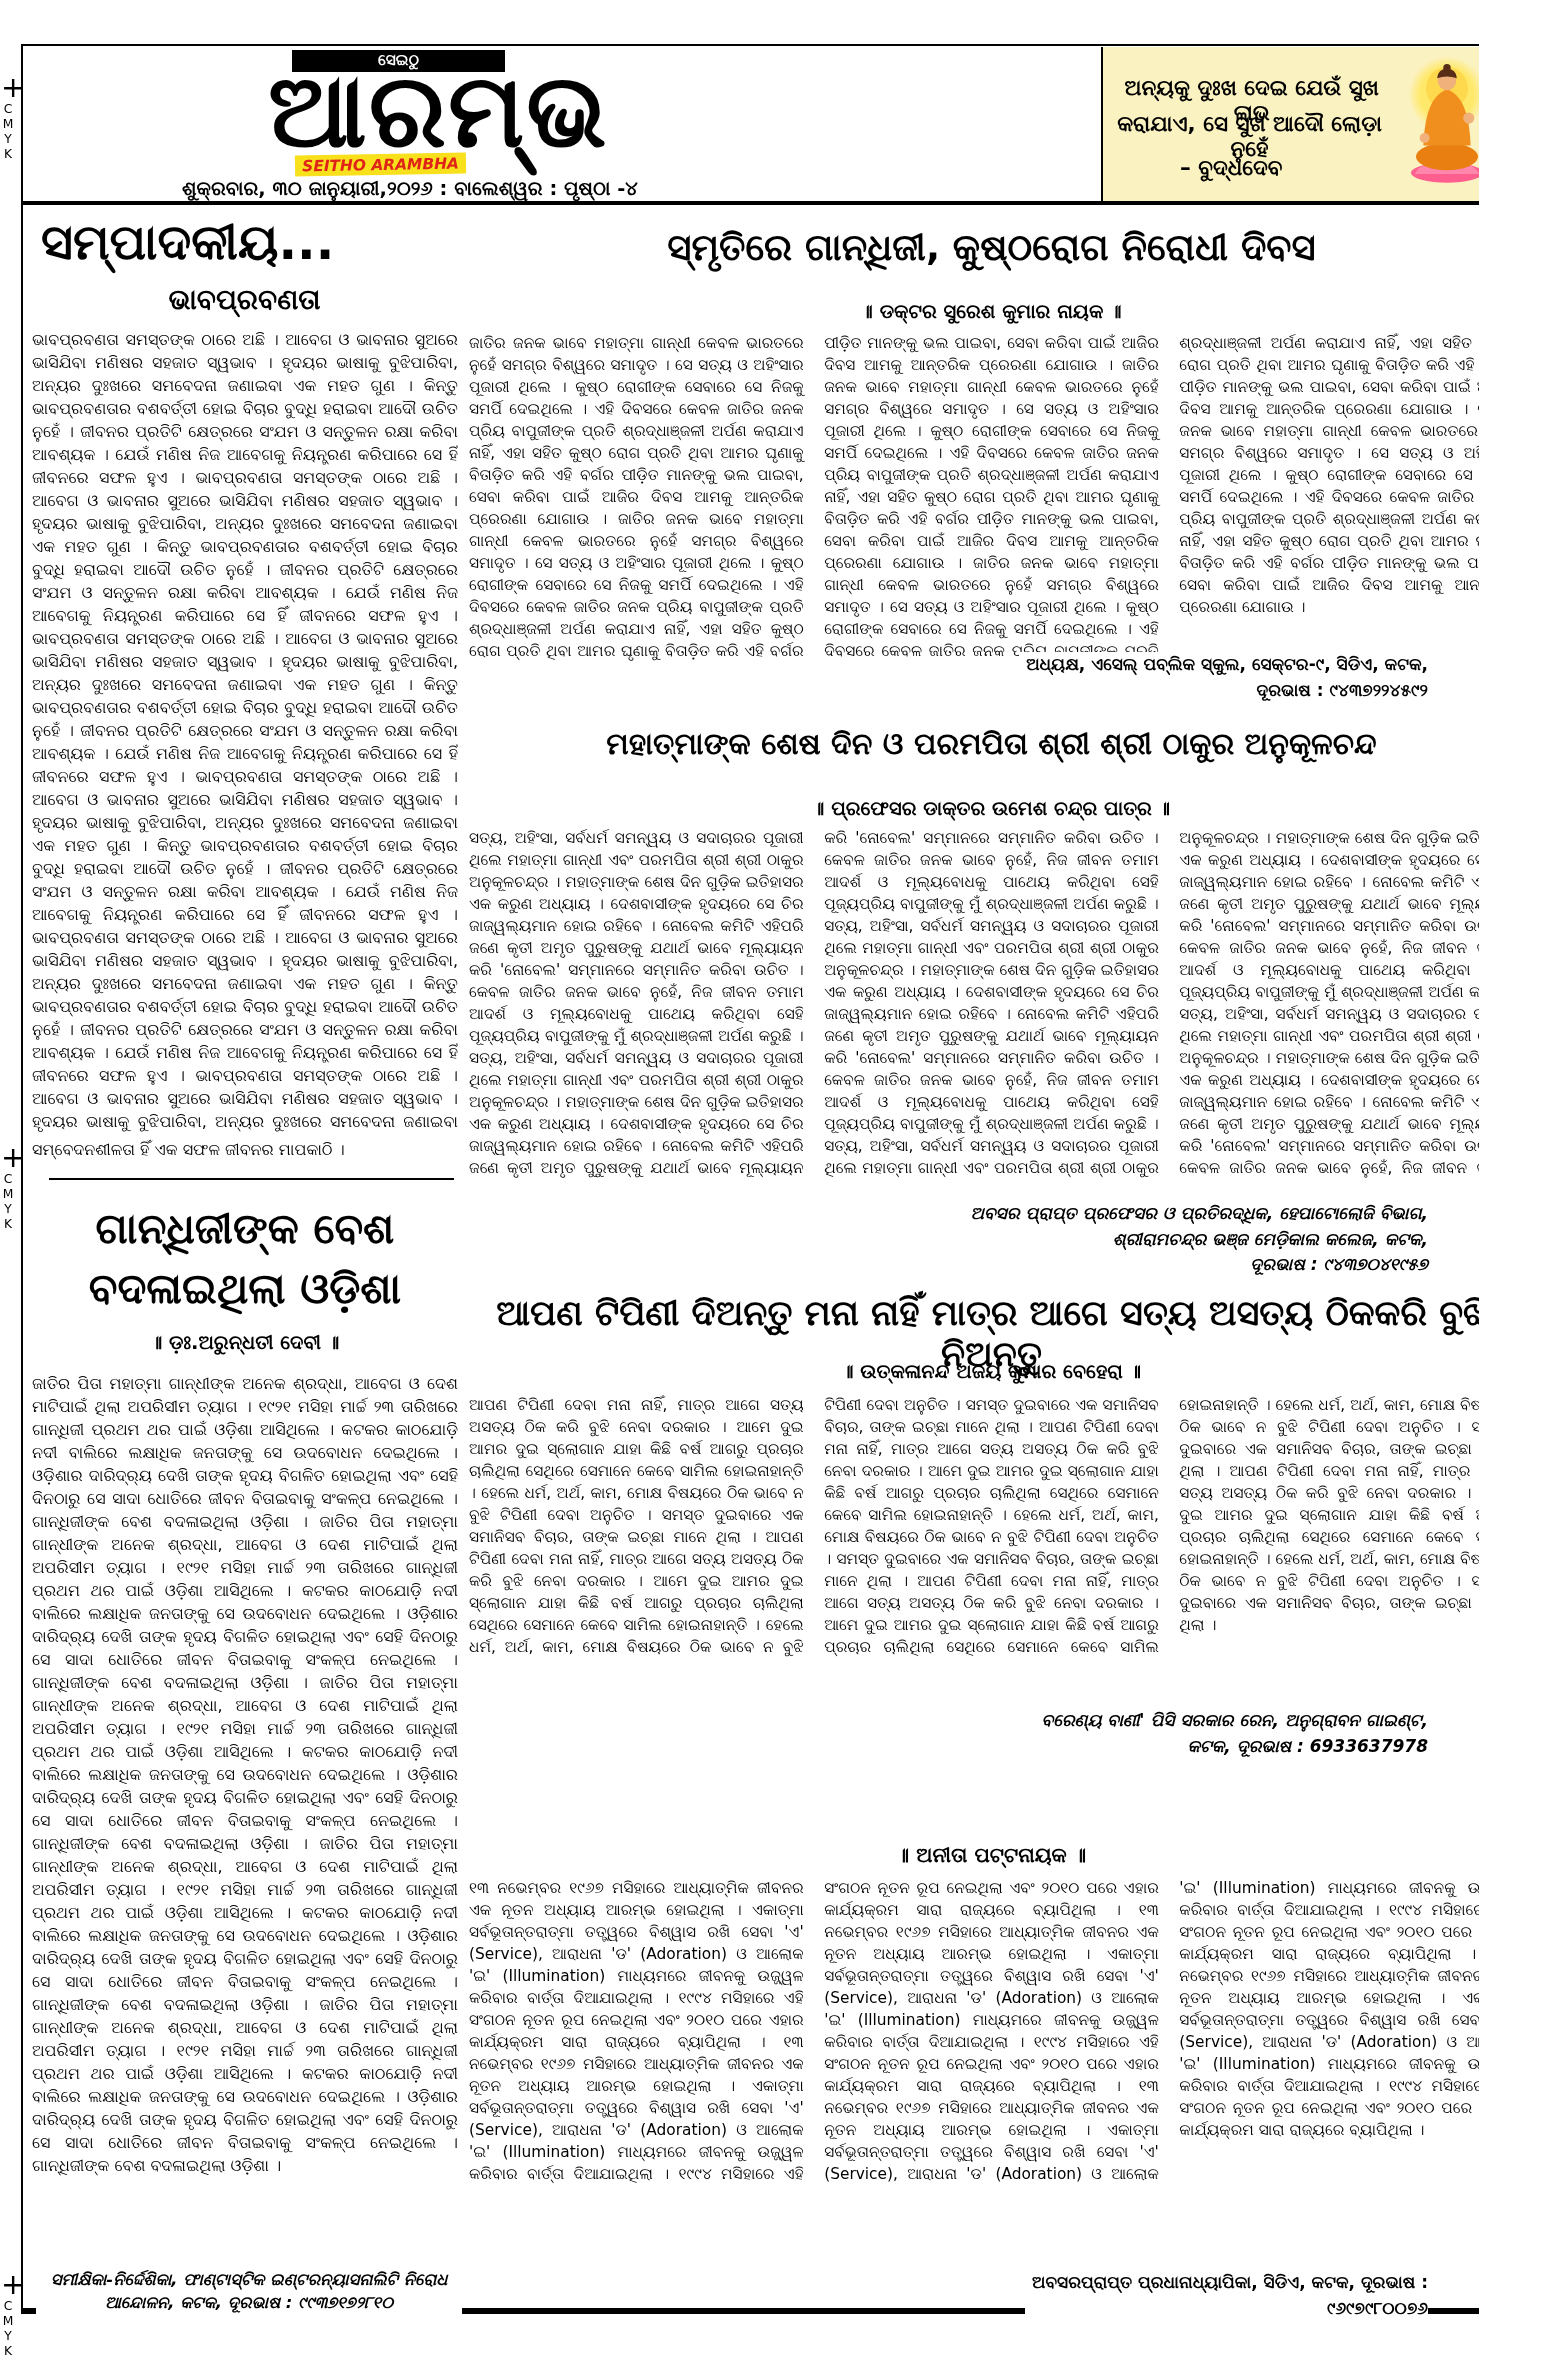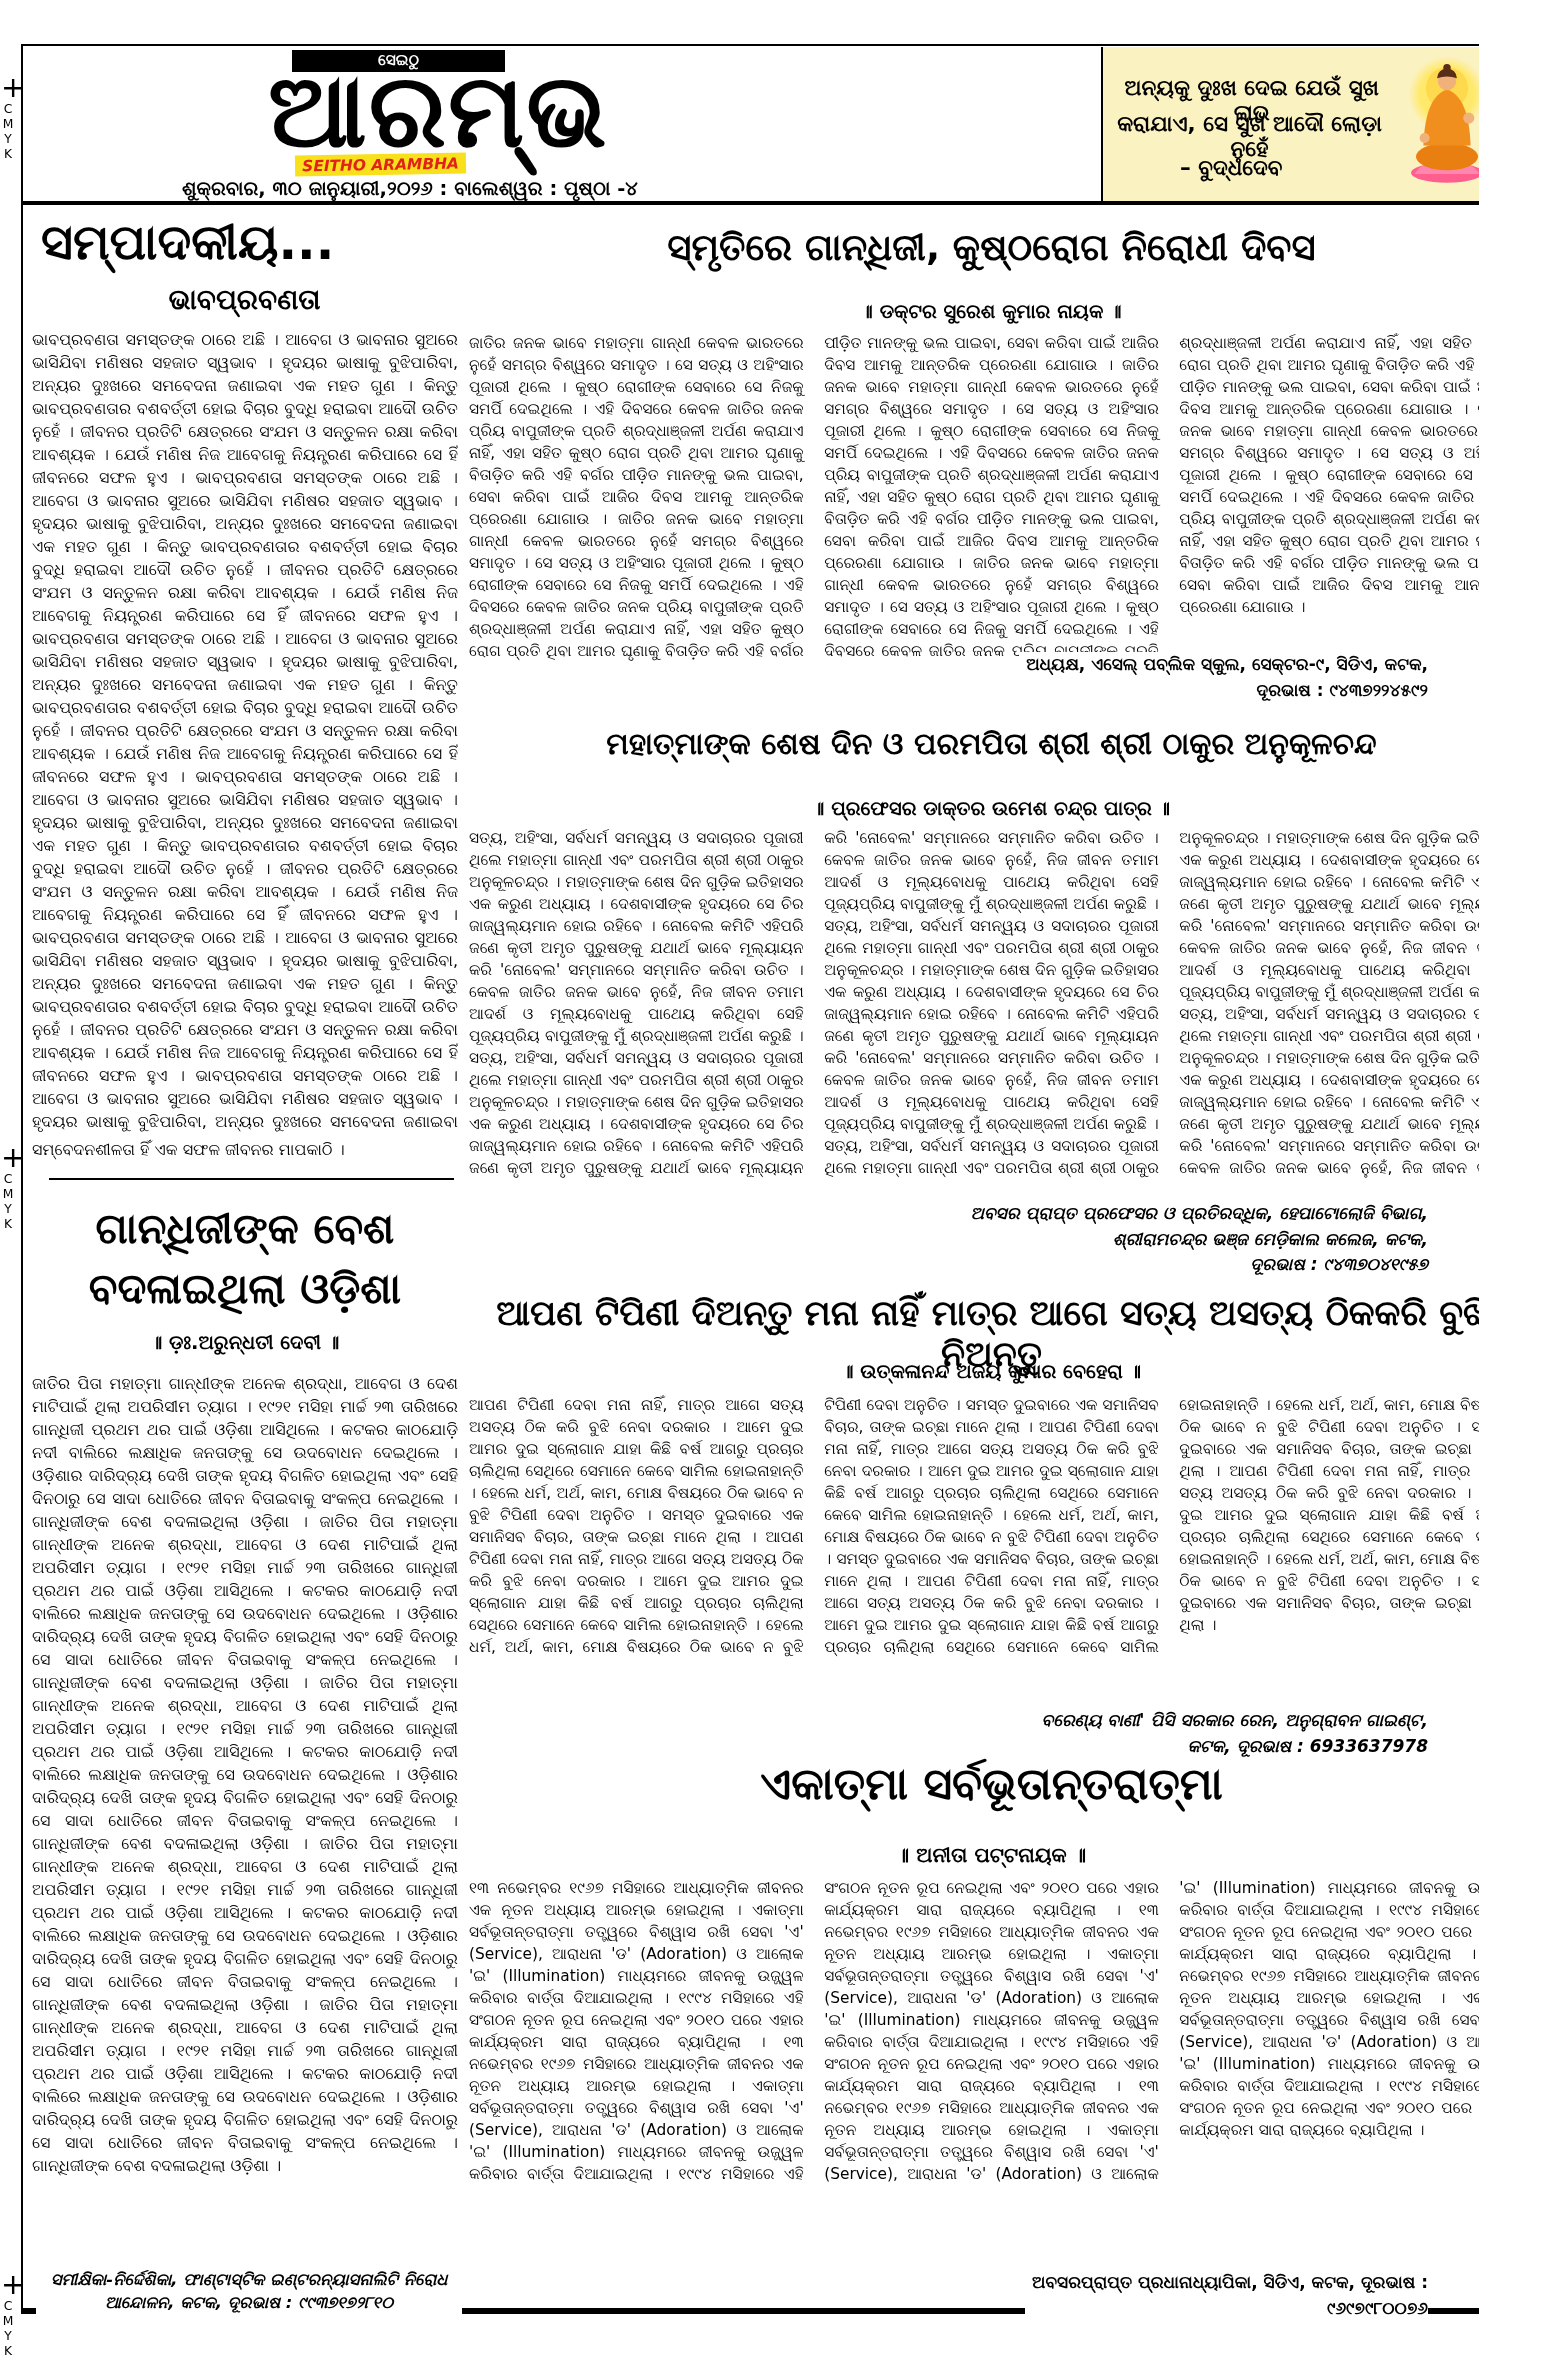--- a/index.html
+++ b/index.html
@@ -140,23 +140,20 @@
   </div>
   <div class="art" style="top:1360px;">
     <div class="art-byline">॥ ଉତ୍କଳାନନ୍ଦ ଅଜୟ କୁମାର ବେହେରା ॥</div>
   </div>
   <div class="art cols" style="top:1394px;height:317px;">ଆପଣ ଟିପିଣୀ ଦେବା ମନା ନାହିଁ, ମାତ୍ର ଆଗେ ସତ୍ୟ ଅସତ୍ୟ ଠିକ କରି ବୁଝି ନେବା ଦରକାର । ଆମେ ଦୁଇ ଆମର ଦୁଇ ସ୍ଲୋଗାନ ଯାହା କିଛି ବର୍ଷ ଆଗରୁ ପ୍ରଚାର ଚାଲିଥିଲା ସେଥିରେ ସେମାନେ କେବେ ସାମିଲ ହୋଇନାହାନ୍ତି । ହେଲେ ଧର୍ମ, ଅର୍ଥ, କାମ, ମୋକ୍ଷ ବିଷୟରେ ଠିକ ଭାବେ ନ ବୁଝି ଟିପିଣୀ ଦେବା ଅନୁଚିତ । ସମସ୍ତ ଦୁଇବାରେ ଏକ ସମାନିସବ ବିଚାର, ତାଙ୍କ ଇଚ୍ଛା ମାନେ ଥିଲା । ଆପଣ ଟିପିଣୀ ଦେବା ମନା ନାହିଁ, ମାତ୍ର ଆଗେ ସତ୍ୟ ଅସତ୍ୟ ଠିକ କରି ବୁଝି ନେବା ଦରକାର । ଆମେ ଦୁଇ ଆମର ଦୁଇ ସ୍ଲୋଗାନ ଯାହା କିଛି ବର୍ଷ ଆଗରୁ ପ୍ରଚାର ଚାଲିଥିଲା ସେଥିରେ ସେମାନେ କେବେ ସାମିଲ ହୋଇନାହାନ୍ତି । ହେଲେ ଧର୍ମ, ଅର୍ଥ, କାମ, ମୋକ୍ଷ ବିଷୟରେ ଠିକ ଭାବେ ନ ବୁଝି ଟିପିଣୀ ଦେବା ଅନୁଚିତ । ସମସ୍ତ ଦୁଇବାରେ ଏକ ସମାନିସବ ବିଚାର, ତାଙ୍କ ଇଚ୍ଛା ମାନେ ଥିଲା । ଆପଣ ଟିପିଣୀ ଦେବା ମନା ନାହିଁ, ମାତ୍ର ଆଗେ ସତ୍ୟ ଅସତ୍ୟ ଠିକ କରି ବୁଝି ନେବା ଦରକାର । ଆମେ ଦୁଇ ଆମର ଦୁଇ ସ୍ଲୋଗାନ ଯାହା କିଛି ବର୍ଷ ଆଗରୁ ପ୍ରଚାର ଚାଲିଥିଲା ସେଥିରେ ସେମାନେ କେବେ ସାମିଲ ହୋଇନାହାନ୍ତି । ହେଲେ ଧର୍ମ, ଅର୍ଥ, କାମ, ମୋକ୍ଷ ବିଷୟରେ ଠିକ ଭାବେ ନ ବୁଝି ଟିପିଣୀ ଦେବା ଅନୁଚିତ । ସମସ୍ତ ଦୁଇବାରେ ଏକ ସମାନିସବ ବିଚାର, ତାଙ୍କ ଇଚ୍ଛା ମାନେ ଥିଲା । ଆପଣ ଟିପିଣୀ ଦେବା ମନା ନାହିଁ, ମାତ୍ର ଆଗେ ସତ୍ୟ ଅସତ୍ୟ ଠିକ କରି ବୁଝି ନେବା ଦରକାର । ଆମେ ଦୁଇ ଆମର ଦୁଇ ସ୍ଲୋଗାନ ଯାହା କିଛି ବର୍ଷ ଆଗରୁ ପ୍ରଚାର ଚାଲିଥିଲା ସେଥିରେ ସେମାନେ କେବେ ସାମିଲ ହୋଇନାହାନ୍ତି । ହେଲେ ଧର୍ମ, ଅର୍ଥ, କାମ, ମୋକ୍ଷ ବିଷୟରେ ଠିକ ଭାବେ ନ ବୁଝି ଟିପିଣୀ ଦେବା ଅନୁଚିତ । ସମସ୍ତ ଦୁଇବାରେ ଏକ ସମାନିସବ ବିଚାର, ତାଙ୍କ ଇଚ୍ଛା ମାନେ ଥିଲା । ଆପଣ ଟିପିଣୀ ଦେବା ମନା ନାହିଁ, ମାତ୍ର ଆଗେ ସତ୍ୟ ଅସତ୍ୟ ଠିକ କରି ବୁଝି ନେବା ଦରକାର । ଆମେ ଦୁଇ ଆମର ଦୁଇ ସ୍ଲୋଗାନ ଯାହା କିଛି ବର୍ଷ ଆଗରୁ ପ୍ରଚାର ଚାଲିଥିଲା ସେଥିରେ ସେମାନେ କେବେ ସାମିଲ ହୋଇନାହାନ୍ତି । ହେଲେ ଧର୍ମ, ଅର୍ଥ, କାମ, ମୋକ୍ଷ ବିଷୟରେ ଠିକ ଭାବେ ନ ବୁଝି ଟିପିଣୀ ଦେବା ଅନୁଚିତ । ସମସ୍ତ ଦୁଇବାରେ ଏକ ସମାନିସବ ବିଚାର, ତାଙ୍କ ଇଚ୍ଛା ମାନେ ଥିଲା ।</div>
   <div class="sig italic" style="right:51px;top:1708px;">
     <span>ବରେଣ୍ୟ ବାଣୀ' ପିସି ସରକାର ରେନ, ଅନୁଗ୍ରାବନ ଗାଇଣ୍ଟ,</span><br>
     <span>କଟକ, ଦୂରଭାଷ : 6933637978</span>
   </div>
 
-  <div class="art" style="top:1758px;">
-    <div class="art-title" style="font-size:44px;">ଏକାତ୍ମା ସର୍ବଭୂତାନ୍ତରାତ୍ମା</div>
-  </div>
   <div class="art" style="top:1843px;">
     <div class="art-byline" style="font-size:20.5px;">॥ ଅନୀତା ପଟ୍ଟନାୟକ ॥</div>
   </div>
   <div class="art cols" style="top:1877px;height:389px;">୧୩ ନଭେମ୍ବର ୧୯୬୭ ମସିହାରେ ଆଧ୍ୟାତ୍ମିକ ଜୀବନର ଏକ ନୂତନ ଅଧ୍ୟାୟ ଆରମ୍ଭ ହୋଇଥିଲା । ଏକାତ୍ମା ସର୍ବଭୂତାନ୍ତରାତ୍ମା ତତ୍ତ୍ୱରେ ବିଶ୍ୱାସ ରଖି ସେବା 'ଏ' (Service), ଆରାଧନା 'ଡ' (Adoration) ଓ ଆଲୋକ 'ଇ' (Illumination) ମାଧ୍ୟମରେ ଜୀବନକୁ ଉଜ୍ଜ୍ୱଳ କରିବାର ବାର୍ତ୍ତା ଦିଆଯାଇଥିଲା । ୧୯୯୪ ମସିହାରେ ଏହି ସଂଗଠନ ନୂତନ ରୂପ ନେଇଥିଲା ଏବଂ ୨୦୧୦ ପରେ ଏହାର କାର୍ଯ୍ୟକ୍ରମ ସାରା ରାଜ୍ୟରେ ବ୍ୟାପିଥିଲା । ୧୩ ନଭେମ୍ବର ୧୯୬୭ ମସିହାରେ ଆଧ୍ୟାତ୍ମିକ ଜୀବନର ଏକ ନୂତନ ଅଧ୍ୟାୟ ଆରମ୍ଭ ହୋଇଥିଲା । ଏକାତ୍ମା ସର୍ବଭୂତାନ୍ତରାତ୍ମା ତତ୍ତ୍ୱରେ ବିଶ୍ୱାସ ରଖି ସେବା 'ଏ' (Service), ଆରାଧନା 'ଡ' (Adoration) ଓ ଆଲୋକ 'ଇ' (Illumination) ମାଧ୍ୟମରେ ଜୀବନକୁ ଉଜ୍ଜ୍ୱଳ କରିବାର ବାର୍ତ୍ତା ଦିଆଯାଇଥିଲା । ୧୯୯୪ ମସିହାରେ ଏହି ସଂଗଠନ ନୂତନ ରୂପ ନେଇଥିଲା ଏବଂ ୨୦୧୦ ପରେ ଏହାର କାର୍ଯ୍ୟକ୍ରମ ସାରା ରାଜ୍ୟରେ ବ୍ୟାପିଥିଲା । ୧୩ ନଭେମ୍ବର ୧୯୬୭ ମସିହାରେ ଆଧ୍ୟାତ୍ମିକ ଜୀବନର ଏକ ନୂତନ ଅଧ୍ୟାୟ ଆରମ୍ଭ ହୋଇଥିଲା । ଏକାତ୍ମା ସର୍ବଭୂତାନ୍ତରାତ୍ମା ତତ୍ତ୍ୱରେ ବିଶ୍ୱାସ ରଖି ସେବା 'ଏ' (Service), ଆରାଧନା 'ଡ' (Adoration) ଓ ଆଲୋକ 'ଇ' (Illumination) ମାଧ୍ୟମରେ ଜୀବନକୁ ଉଜ୍ଜ୍ୱଳ କରିବାର ବାର୍ତ୍ତା ଦିଆଯାଇଥିଲା । ୧୯୯୪ ମସିହାରେ ଏହି ସଂଗଠନ ନୂତନ ରୂପ ନେଇଥିଲା ଏବଂ ୨୦୧୦ ପରେ ଏହାର କାର୍ଯ୍ୟକ୍ରମ ସାରା ରାଜ୍ୟରେ ବ୍ୟାପିଥିଲା । ୧୩ ନଭେମ୍ବର ୧୯୬୭ ମସିହାରେ ଆଧ୍ୟାତ୍ମିକ ଜୀବନର ଏକ ନୂତନ ଅଧ୍ୟାୟ ଆରମ୍ଭ ହୋଇଥିଲା । ଏକାତ୍ମା ସର୍ବଭୂତାନ୍ତରାତ୍ମା ତତ୍ତ୍ୱରେ ବିଶ୍ୱାସ ରଖି ସେବା 'ଏ' (Service), ଆରାଧନା 'ଡ' (Adoration) ଓ ଆଲୋକ 'ଇ' (Illumination) ମାଧ୍ୟମରେ ଜୀବନକୁ ଉଜ୍ଜ୍ୱଳ କରିବାର ବାର୍ତ୍ତା ଦିଆଯାଇଥିଲା । ୧୯୯୪ ମସିହାରେ ଏହି ସଂଗଠନ ନୂତନ ରୂପ ନେଇଥିଲା ଏବଂ ୨୦୧୦ ପରେ ଏହାର କାର୍ଯ୍ୟକ୍ରମ ସାରା ରାଜ୍ୟରେ ବ୍ୟାପିଥିଲା । ୧୩ ନଭେମ୍ବର ୧୯୬୭ ମସିହାରେ ଆଧ୍ୟାତ୍ମିକ ଜୀବନର ଏକ ନୂତନ ଅଧ୍ୟାୟ ଆରମ୍ଭ ହୋଇଥିଲା । ଏକାତ୍ମା ସର୍ବଭୂତାନ୍ତରାତ୍ମା ତତ୍ତ୍ୱରେ ବିଶ୍ୱାସ ରଖି ସେବା 'ଏ' (Service), ଆରାଧନା 'ଡ' (Adoration) ଓ ଆଲୋକ 'ଇ' (Illumination) ମାଧ୍ୟମରେ ଜୀବନକୁ ଉଜ୍ଜ୍ୱଳ କରିବାର ବାର୍ତ୍ତା ଦିଆଯାଇଥିଲା । ୧୯୯୪ ମସିହାରେ ଏହି ସଂଗଠନ ନୂତନ ରୂପ ନେଇଥିଲା ଏବଂ ୨୦୧୦ ପରେ ଏହାର କାର୍ଯ୍ୟକ୍ରମ ସାରା ରାଜ୍ୟରେ ବ୍ୟାପିଥିଲା ।</div>
   <div class="sig" style="right:51px;top:2270px;">
     <span>ଅବସରପ୍ରାପ୍ତ ପ୍ରଧାନାଧ୍ୟାପିକା, ସିଡିଏ, କଟକ, ଦୂରଭାଷ :</span><br>
     <span>୯୬୯୭୯୮୦୦୭୬</span>
   </div>
 
   <div class="regmark" style="left:1px;top:77px;">

